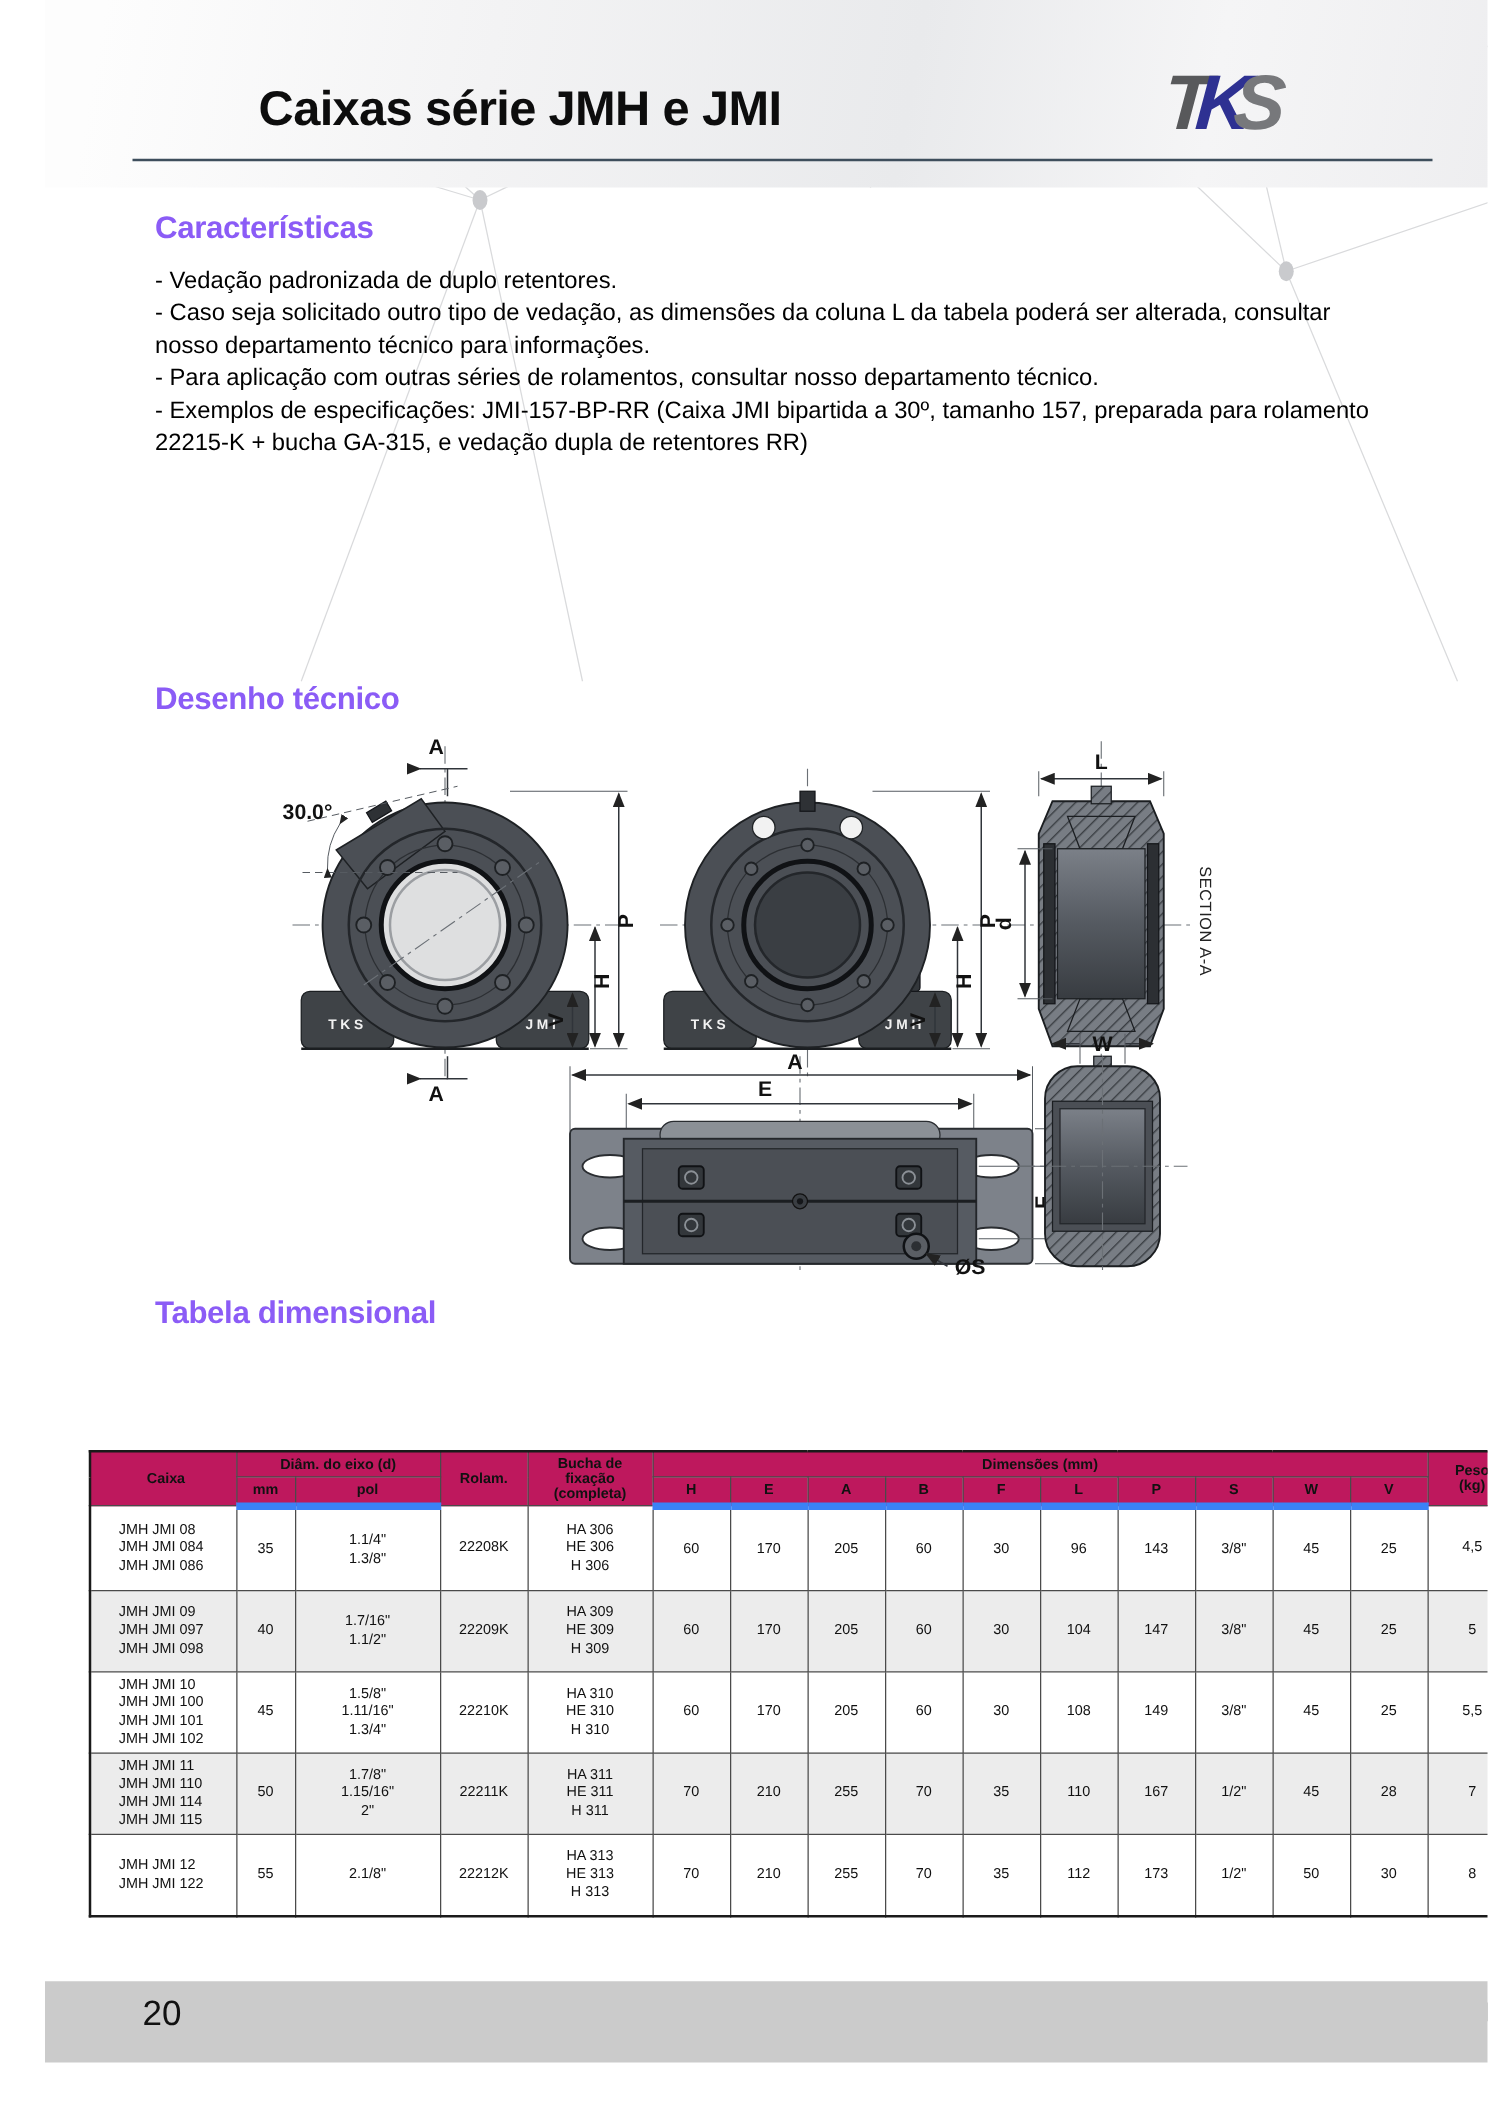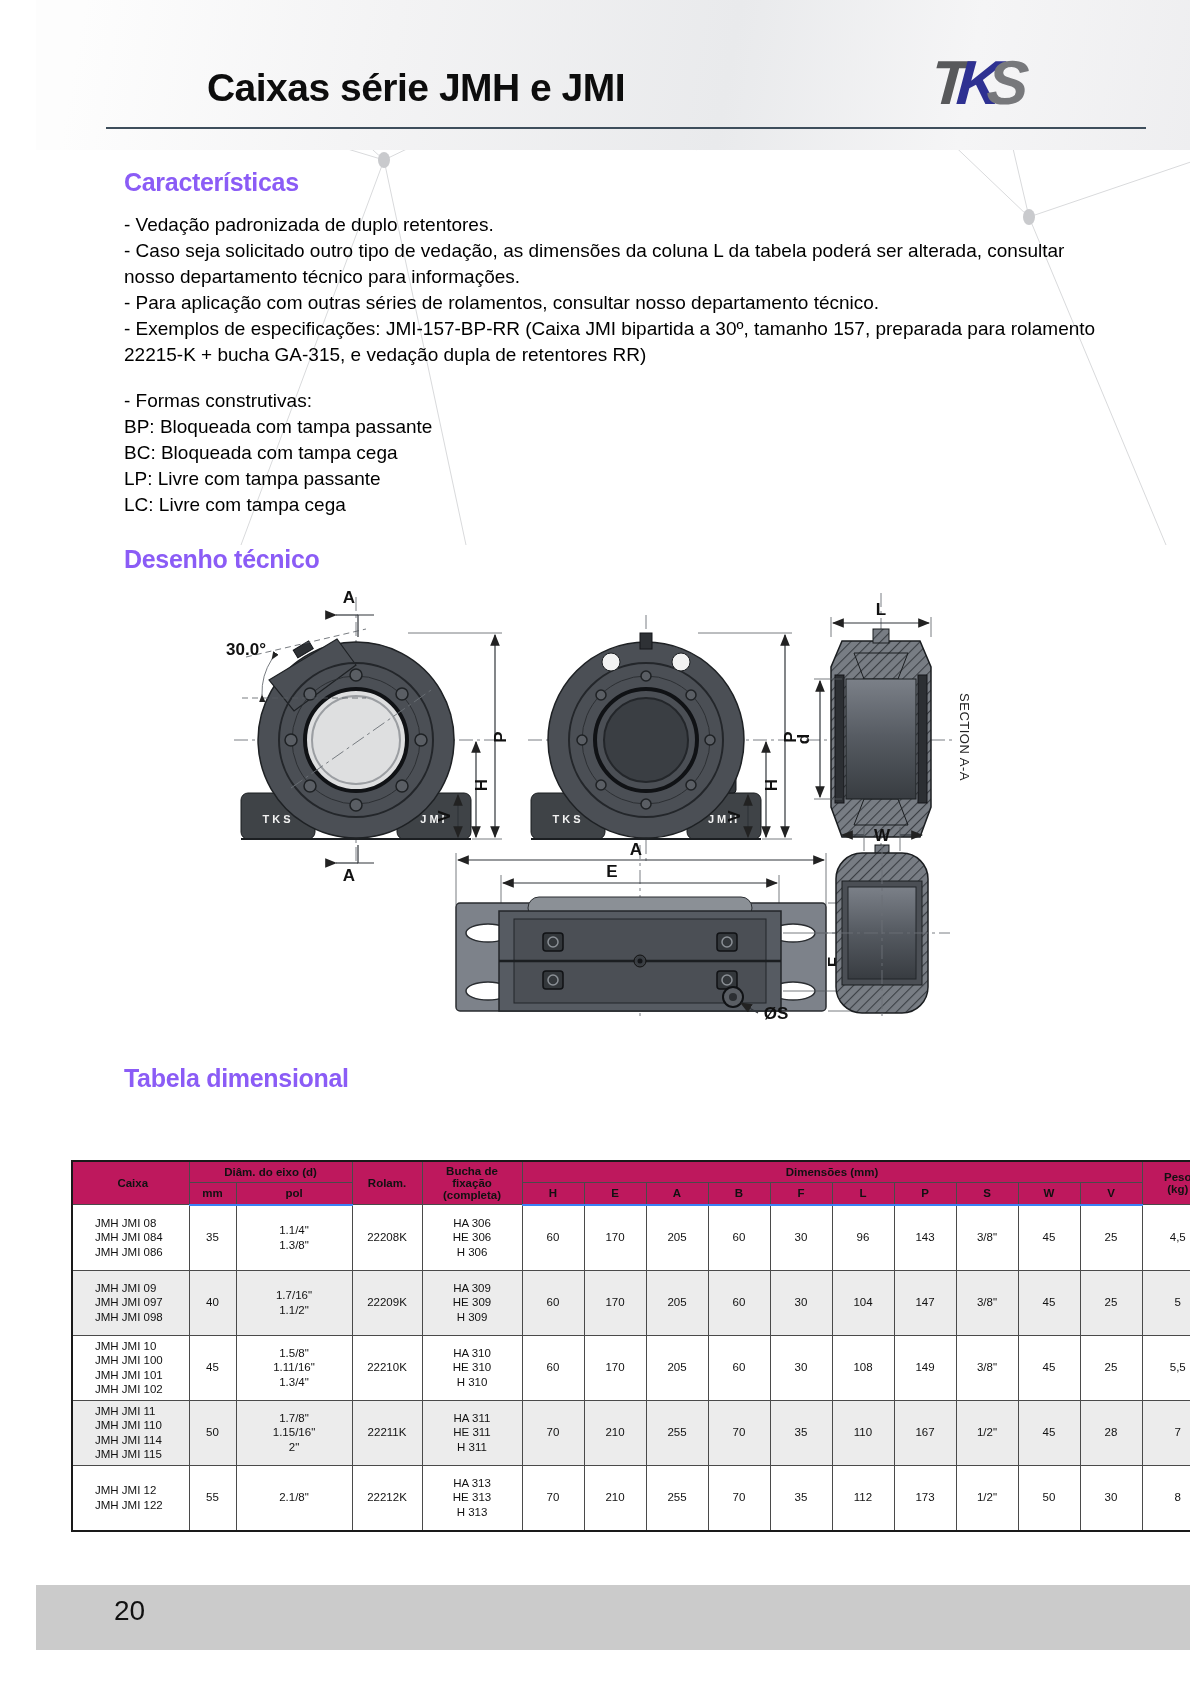--- a/index.html
+++ b/index.html
@@ -26,21 +26,21 @@
   #logo .ls{color:#77787b;margin-left:-8px}
   #header-rule{
     position:absolute;top:127px;left:70px;width:1040px;height:2px;background:#3e4e5c;
   }
   
   .section-heading{
     position:absolute;left:88px;font-size:25px;font-weight:bold;color:#8b5cf6;letter-spacing:-0.3px;
   }
   #h-caracteristicas{top:168px;}
   #h-desenho{top:545px;}
-  #h-tabela{top:1064px;}
+  #h-tabela{top:1036px;}
   .bodytext{
     position:absolute;left:88px;font-size:19px;line-height:26px;color:#000000;
     white-space:pre-line;max-width:985px;
   }
   #caracteristicas-text{top:212px;}
   #formas-text{top:388px;}
   
   #drawing{position:absolute;top:545px;left:0;}
   #drawing text{font-family:"Liberation Sans",sans-serif;}
   .dimlabel{font-weight:bold;font-size:17px;fill:#111;}
@@ -52,21 +52,21 @@
   
   #dim-table{
     position:absolute;top:1160px;left:35px;width:1122px;border-collapse:collapse;
     font-size:11.5px;color:#111;table-layout:fixed;
   }
   #dim-table th,#dim-table td{
     border:1px solid #4a4a4a;padding:3px 2px;text-align:center;vertical-align:middle;
   }
   #dim-table thead th{background:#be185d;font-weight:bold;}
   #dim-table{border:2px solid #1a1a1a;}
-  #dim-table thead tr:last-child th{border-bottom:2px solid #3b82f6;}
+  #dim-table thead tr:last-child th{border-bottom:6px solid #3b82f6;}
   #dim-table tbody tr{border-top:1.5px solid #222;}
   #dim-table tbody tr.alt td{background:#ececec;}
   #dim-table td.c-caixa{text-align:left;padding-left:22px;}
   #dim-table .cl{line-height:14.5px;white-space:nowrap;}
   #dim-table tbody td{height:58px;}
   
   #footer-bar{position:absolute;top:1602px;left:0;width:1190px;height:15px;background:#9d9d9d;}
   #footer{position:absolute;top:1585px;left:0;width:1190px;height:65px;background:#cbcbcb;}
   #page-number{position:absolute;top:10px;left:78px;font-size:28px;color:#111;}
 </style>
@@ -103,25 +103,20 @@
   <div id="logo">
     <span class="lt">T</span><span class="lk">K</span><span class="ls">S</span>
   </div>
   <div id="header-rule"></div>
 
   <div id="h-caracteristicas" class="section-heading">Características</div>
   <div id="caracteristicas-text" class="bodytext">- Vedação padronizada de duplo retentores.
 - Caso seja solicitado outro tipo de vedação, as dimensões da coluna L da tabela poderá ser alterada, consultar nosso departamento técnico para informações.
 - Para aplicação com outras séries de rolamentos, consultar nosso departamento técnico.
 - Exemplos de especificações: JMI-157-BP-RR (Caixa JMI bipartida a 30º, tamanho 157, preparada para rolamento 22215-K + bucha GA-315, e vedação dupla de retentores RR)</div>
-  <div id="formas-text" class="bodytext">- Formas construtivas:
-BP: Bloqueada com tampa passante
-BC: Bloqueada com tampa cega
-LP: Livre com tampa passante
-LC: Livre com tampa cega</div>
 
   <div id="h-desenho" class="section-heading">Desenho técnico</div>
 
   <svg id="drawing" width="1190" height="475" viewBox="0 0 1190 475">
     <defs>
       <pattern id="hatch" width="7" height="7" patternTransform="rotate(45)" patternUnits="userSpaceOnUse">
         <rect width="7" height="7" fill="#787d84"></rect>
         <line x1="0" y1="0" x2="0" y2="7" stroke="#3a3e43" stroke-width="2.2"></line>
       </pattern>
       <linearGradient id="shaft" x1="0" y1="0" x2="0" y2="1">

